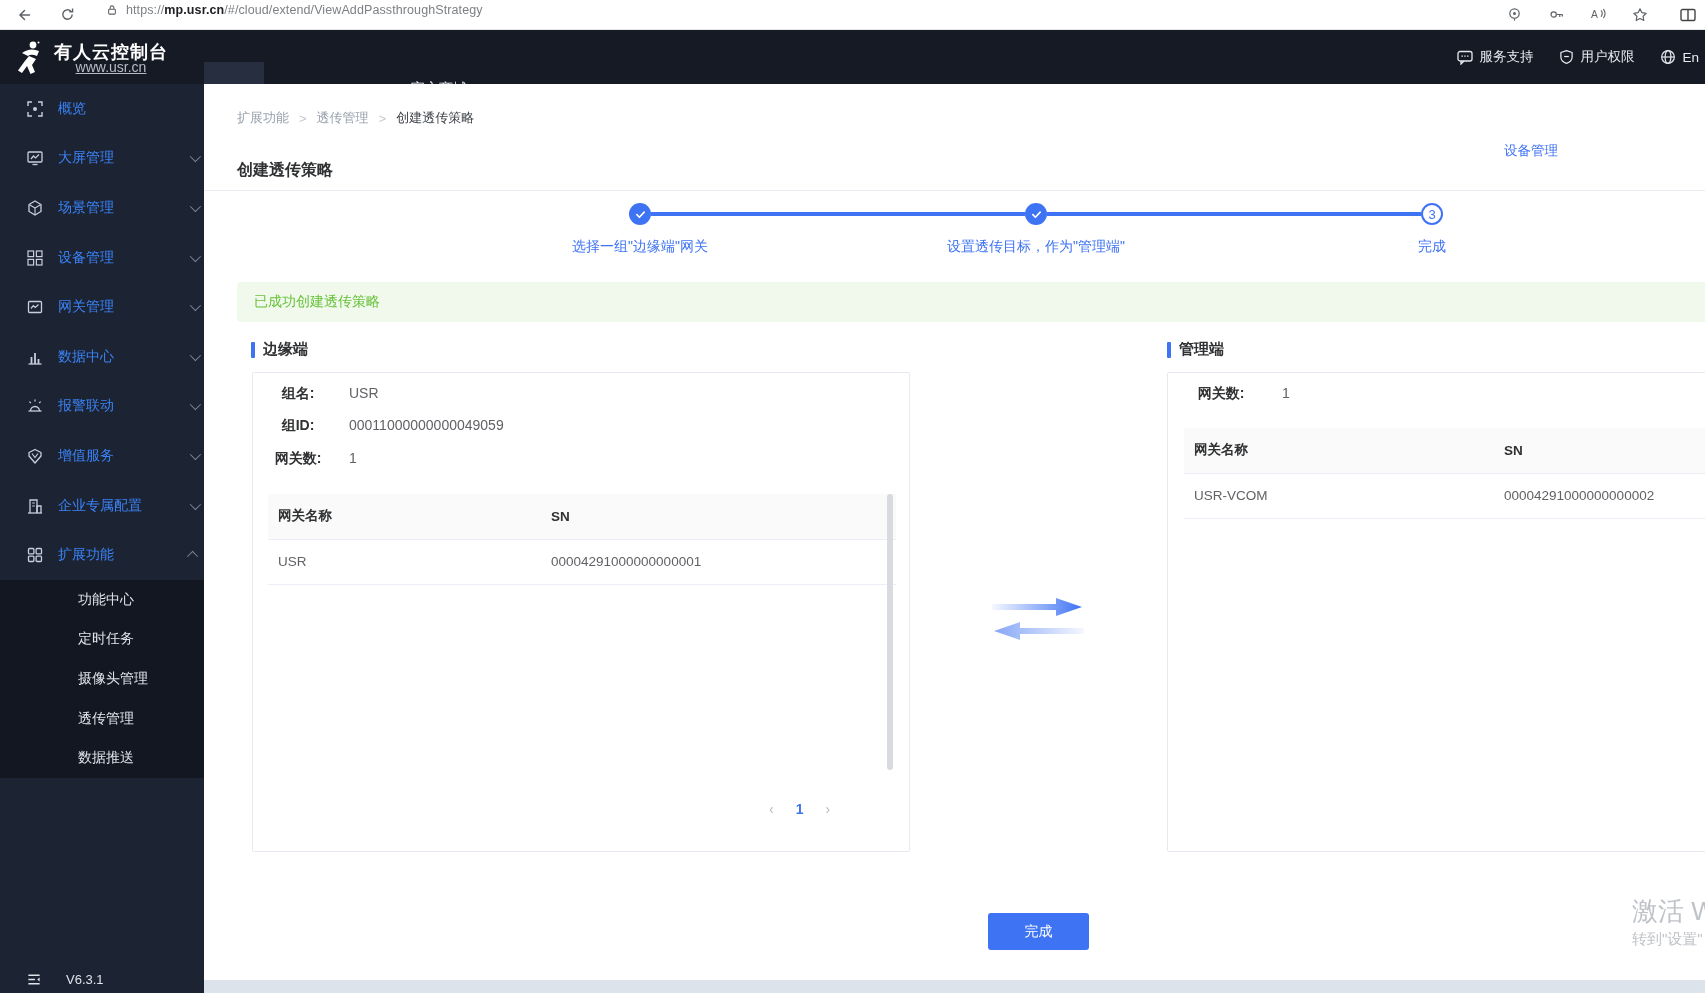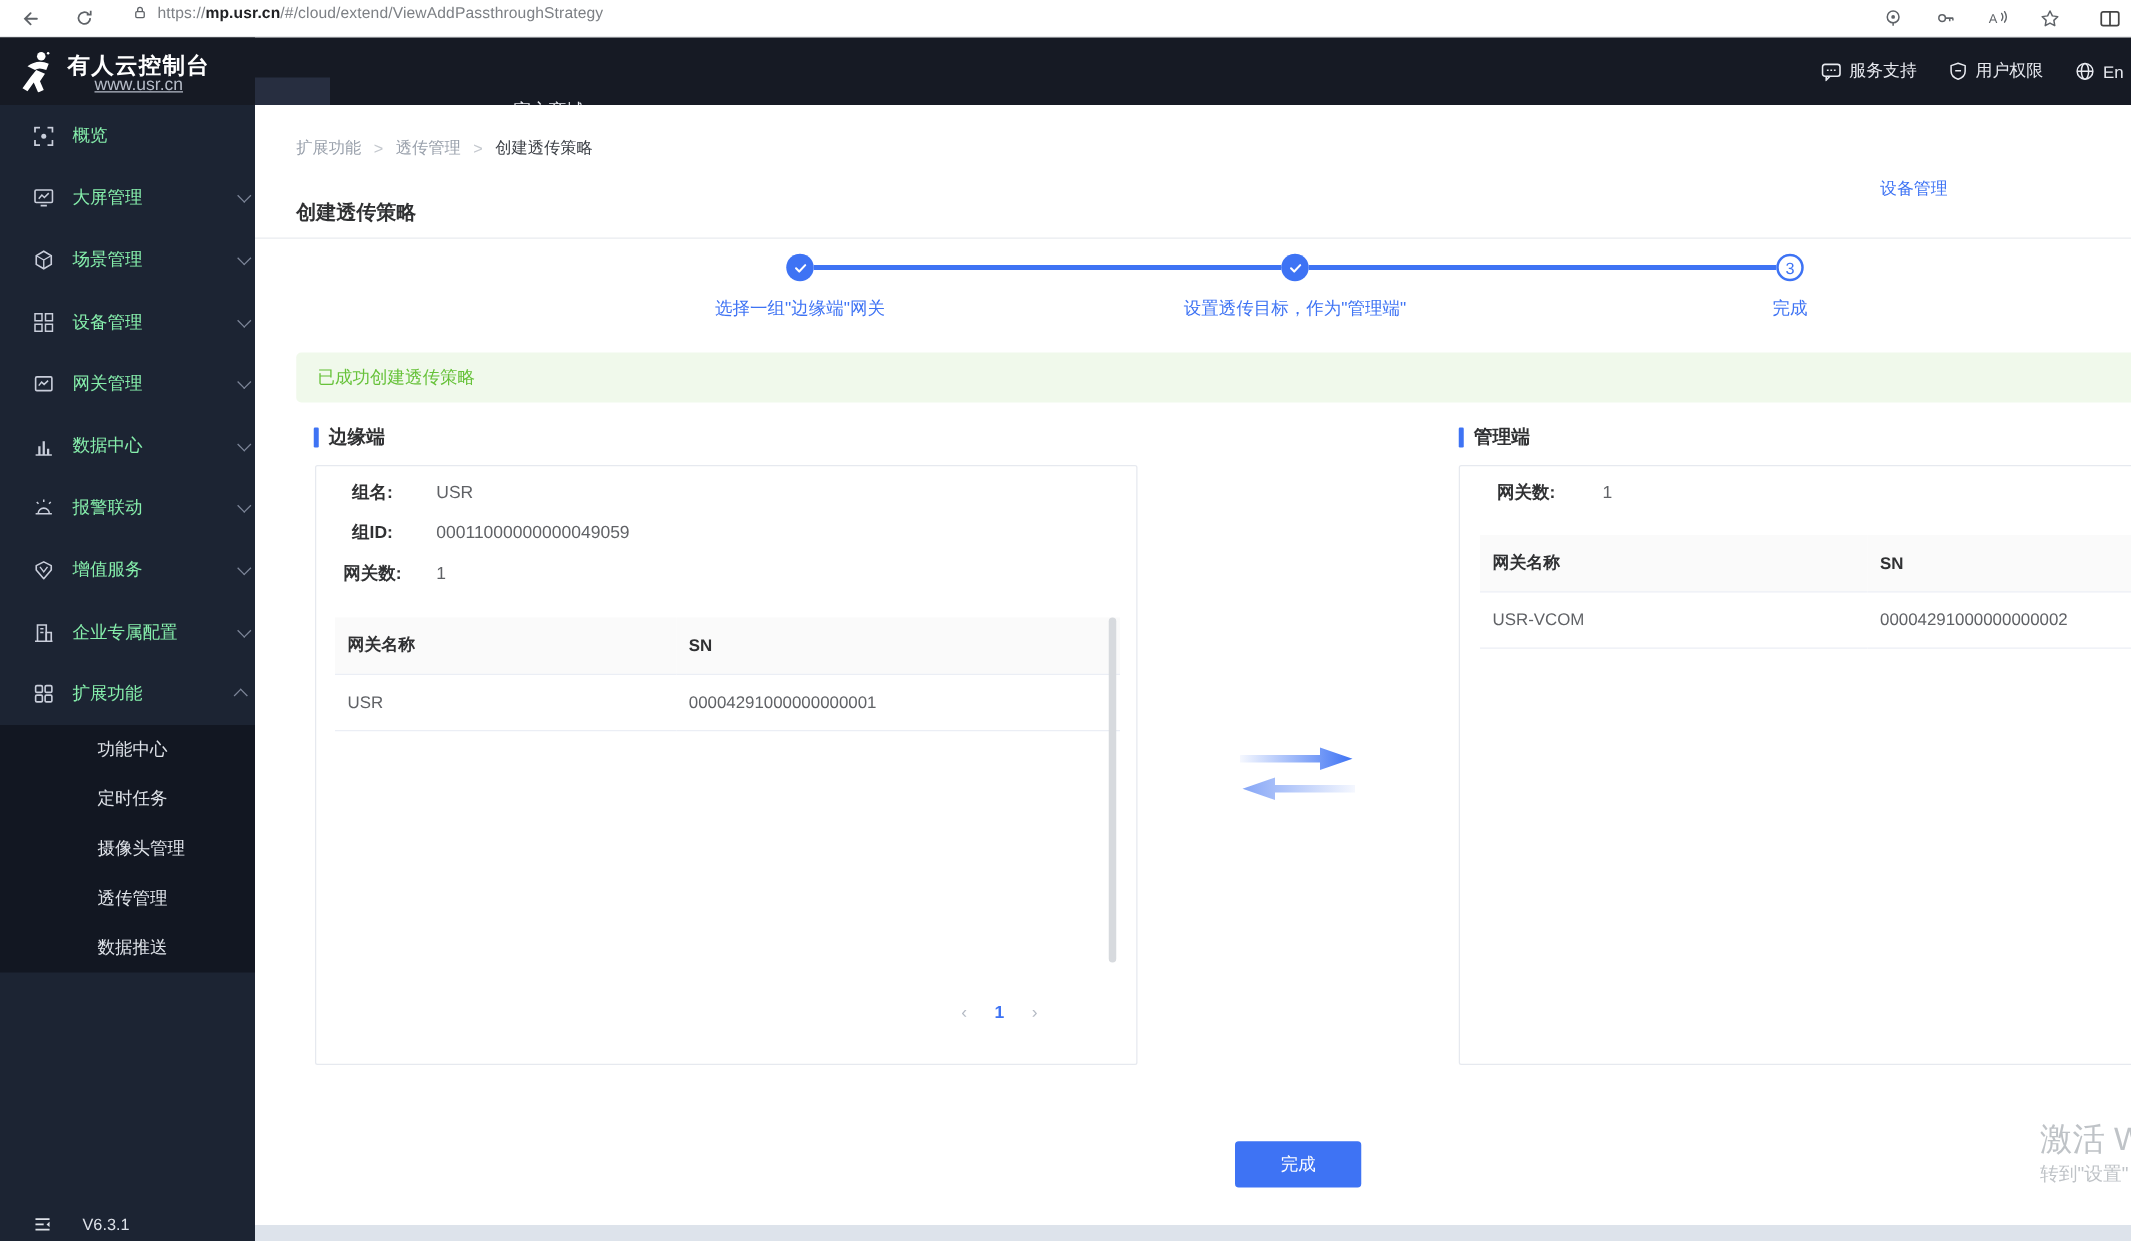--- a/index.html
+++ b/index.html
@@ -25,21 +25,21 @@
   .tabs { display:flex; height:54px;margin-top:32px; }
   .tab { min-width:60px; padding:0 20px; display:flex; align-items:center; justify-content:center;
     color:#e8eaf0; font-size:14px; cursor:pointer; }
   .tab.active { background:#272e40; color:#5d87f5; }
   .nav-right { position:absolute; right:0; top:0; height:54px; display:flex; align-items:center; gap:26px; padding-right:6px; color:#e8eaf0; font-size:13.5px; }
   .nav-item { display:flex; align-items:center; gap:6px; white-space:nowrap; }
 
   
   .sidebar { position:absolute; left:0; top:84px; width:204px; height:909px; background:#1c2433; }
   .menu { list-style:none; }
-  .mi { height:49.6px; display:flex; align-items:center; padding:0 6px 0 26px; color:#86efac; font-size:14px; cursor:pointer;justify-content:space-between; }
+  .mi { height:49.6px; display:flex; align-items:center; padding:0 6px 0 26px; color:#3b82f6; font-size:14px; cursor:pointer;justify-content:space-between; }
   .ico { width:17px; height:17px; margin-right:15px; display:flex; align-items:center; justify-content:center; flex:0 0 auto; }
   .ml { flex:1 1 auto; white-space:nowrap; }
   .chev { width:8px; height:8px; border-right:1.4px solid #7d8699; border-bottom:1.4px solid #7d8699;
     transform:rotate(45deg) translateY(-2px); flex:0 0 auto; }
   .chev.up { transform:rotate(-135deg) translateY(-2px); }
   .submenu { background:#121722; }
   .smi { height:39.6px; display:flex; align-items:center; padding-left:78px; color:#e0e4ea; font-size:14px; cursor:pointer; }
   .side-bottom { position:absolute; left:26px; bottom:6px; display:flex; align-items:center; gap:24px; color:#dfe3ea; font-size:13px; }
 
   

